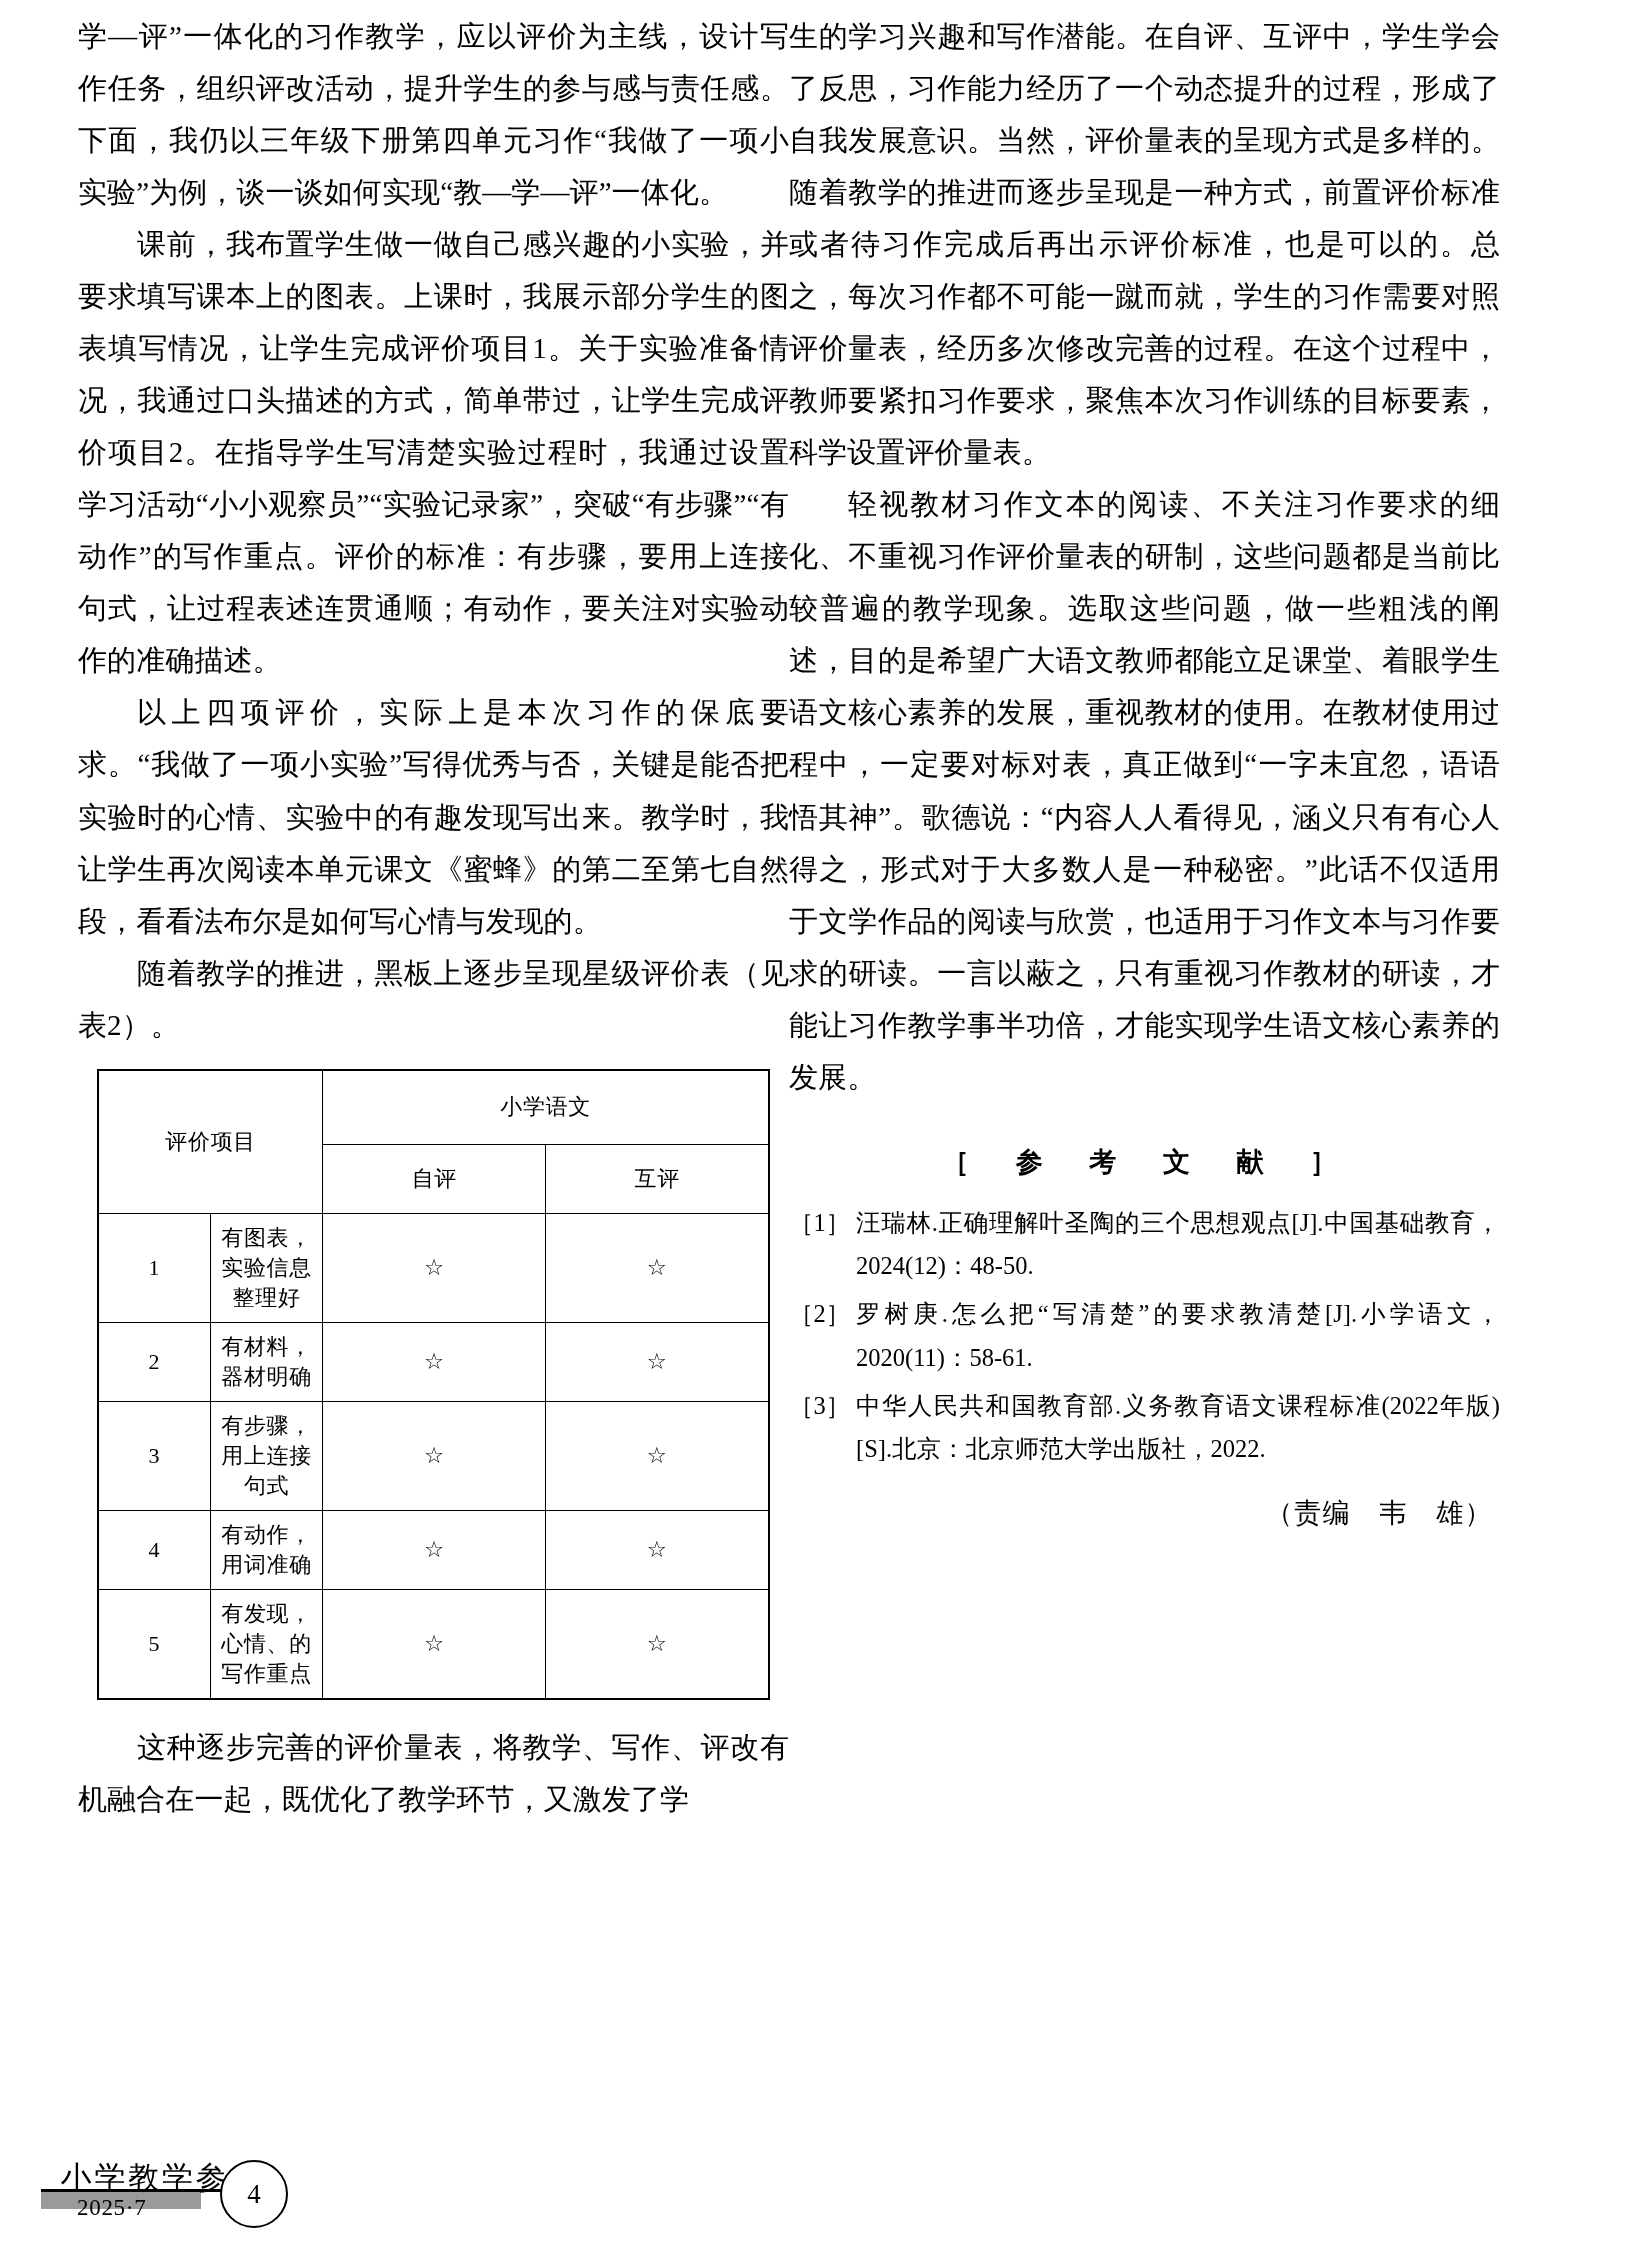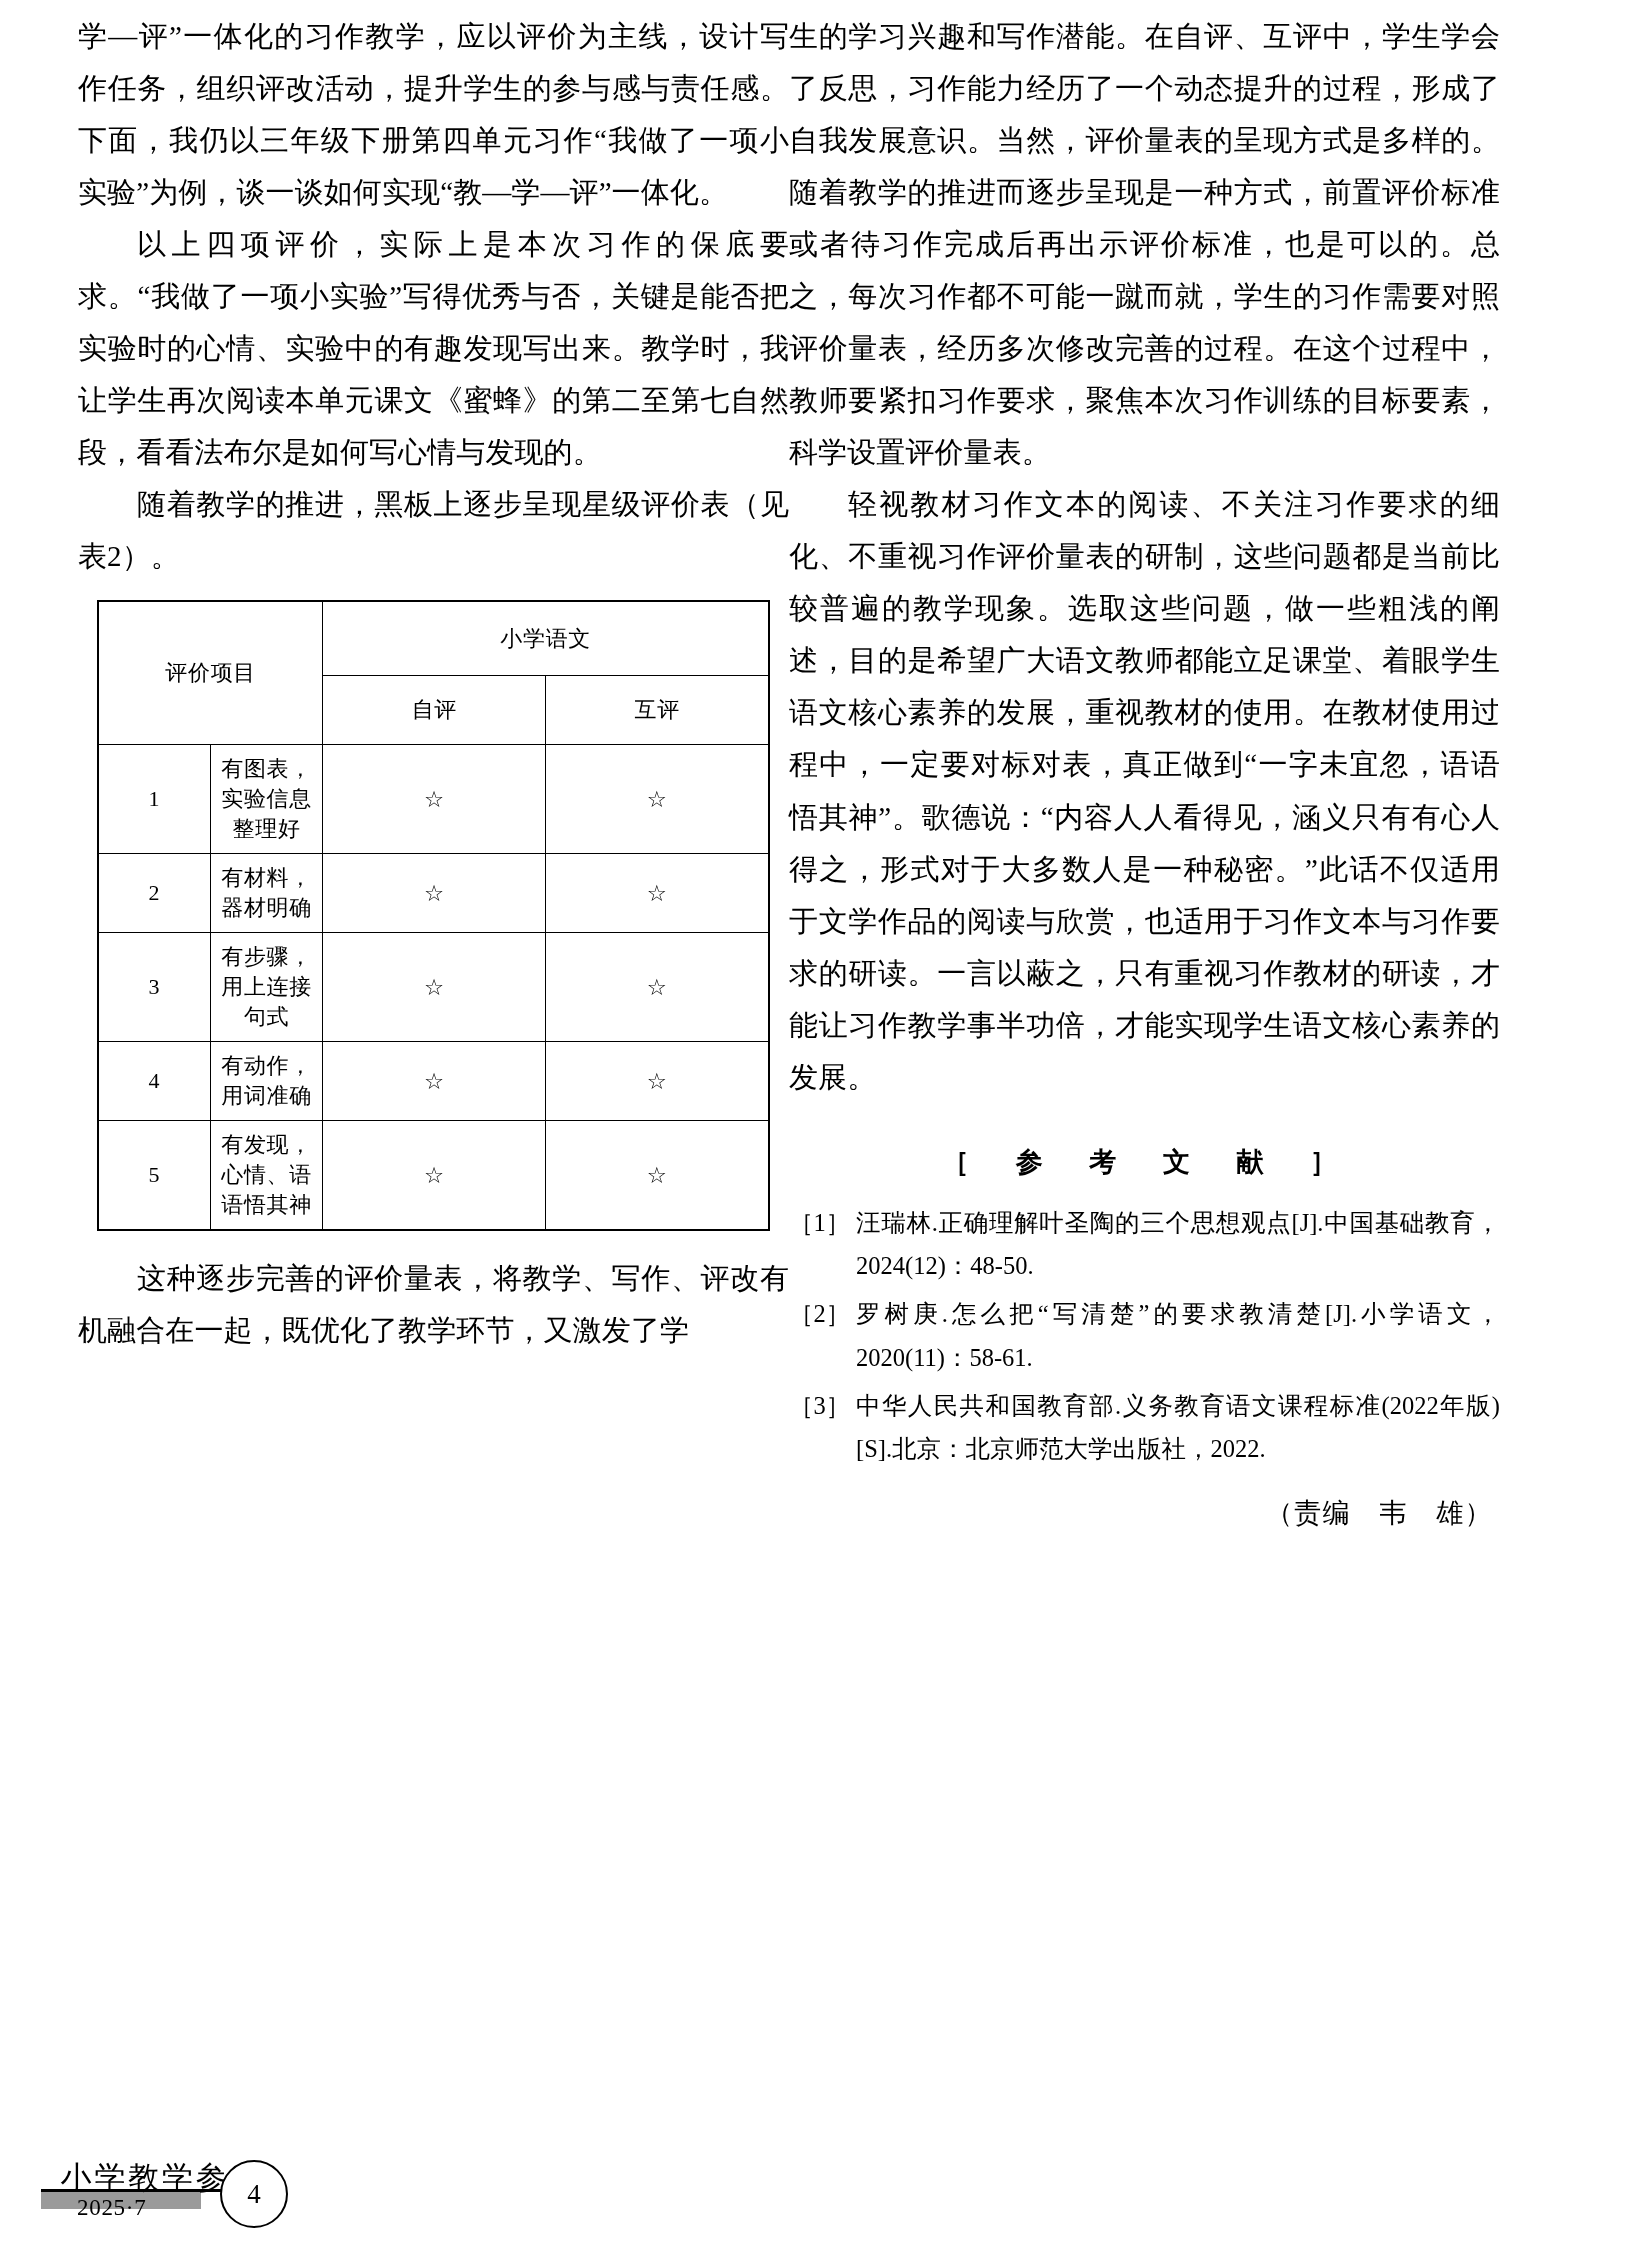--- a/index.html
+++ b/index.html
@@ -175,20 +175,21 @@
 <body>
 
 <div class="page">
 
   <div class="columns">
 
     <div class="col">
 
       <p class="para">学—评”一体化的习作教学，应以评价为主线，设计写作任务，组织评改活动，提升学生的参与感与责任感。下面，我仍以三年级下册第四单元习作“我做了一项小实验”为例，谈一谈如何实现“教—学—评”一体化。</p>
 
+      <p class="para indent">课前，我布置学生做一做自己感兴趣的小实验，并要求填写课本上的图表。上课时，我展示部分学生的图表填写情况，让学生完成评价项目1。关于实验准备情况，我通过口头描述的方式，简单带过，让学生完成评价项目2。在指导学生写清楚实验过程时，我通过设置学习活动“小小观察员”“实验记录家”，突破“有步骤”“有动作”的写作重点。评价的标准：有步骤，要用上连接句式，让过程表述连贯通顺；有动作，要关注对实验动作的准确描述。</p>
 
       <p class="para indent">以上四项评价，实际上是本次习作的保底要求。“我做了一项小实验”写得优秀与否，关键是能否把实验时的心情、实验中的有趣发现写出来。教学时，我让学生再次阅读本单元课文《蜜蜂》的第二至第七自然段，看看法布尔是如何写心情与发现的。</p>
 
       <p class="para indent">随着教学的推进，黑板上逐步呈现星级评价表（见表2）。</p>
 
       <div class="table-block">
 
         <table class="rating">
           <thead>
             <tr>
@@ -220,21 +221,21 @@
               <td class="c-peer star">☆</td>
             </tr>
             <tr>
               <td class="c-num">4</td>
               <td class="c-item">有动作，用词准确</td>
               <td class="c-self star">☆</td>
               <td class="c-peer star">☆</td>
             </tr>
             <tr>
               <td class="c-num">5</td>
-              <td class="c-item">有发现，心情、语语悟其神</td>
+              <td class="c-item">有发现，心情、的写作重点</td>
               <td class="c-self star">☆</td>
               <td class="c-peer star">☆</td>
             </tr>
           </tbody>
         </table>
       </div>
 
       <p class="para indent" style="margin-top:21px;">这种逐步完善的评价量表，将教学、写作、评改有机融合在一起，既优化了教学环节，又激发了学</p>
 
     </div>

